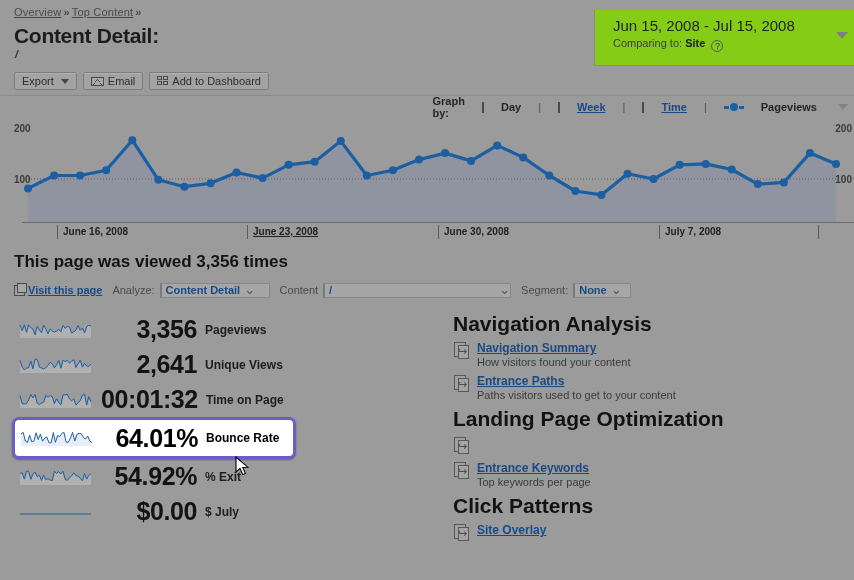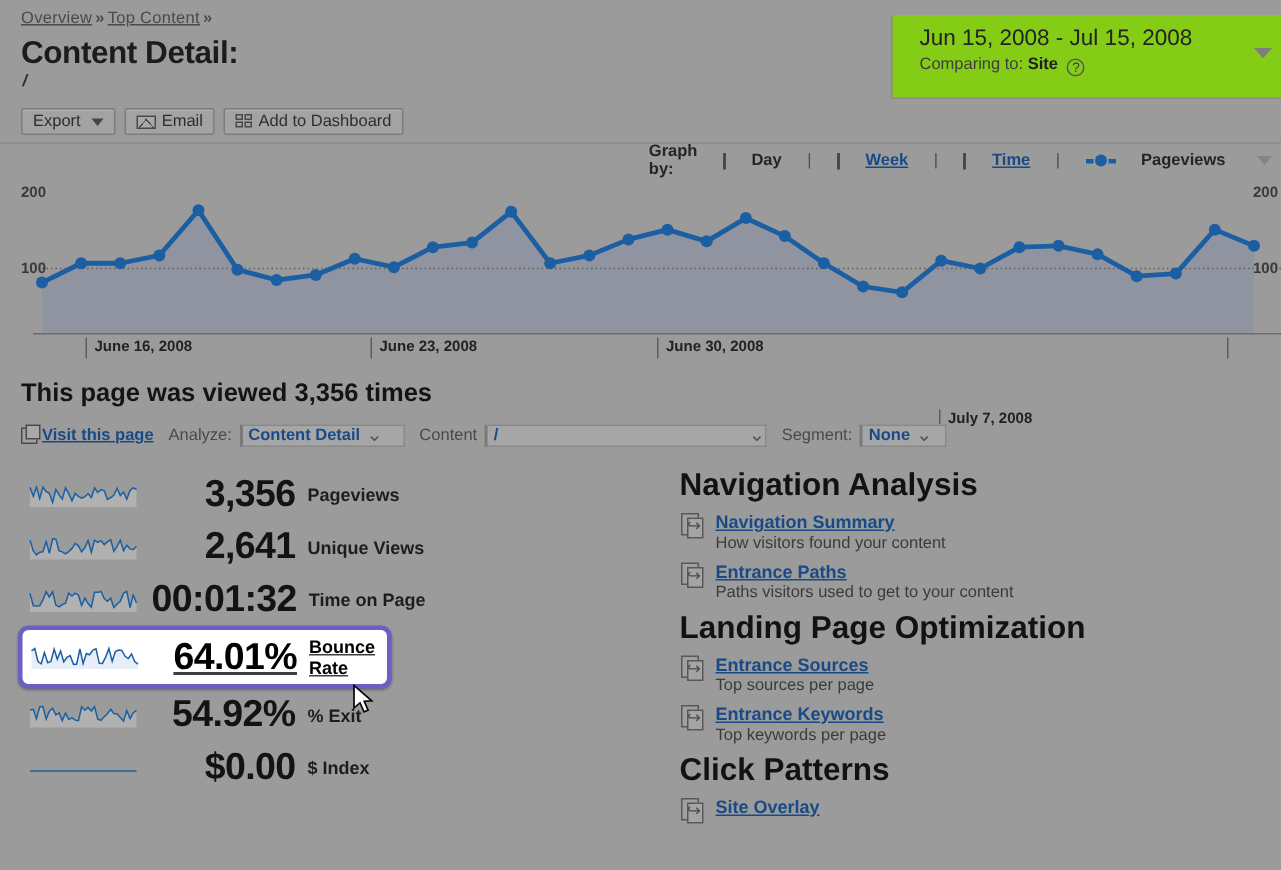--- a/index.html
+++ b/index.html
@@ -193,23 +193,22 @@
   .metric-row {
     height: 35px; display: flex; align-items: center; gap: 8px;
     padding-left: 4px;
   }
   .metric-row.highlight {
     background: #ffffff;
     border: 3px solid #6a5fc4;
     border-radius: 7px;
     height: 42px;
     margin-left: -2px;
-    width: 249px;
+    width: 284px;
     box-shadow: 0 1px 2px rgba(0,0,0,.35);
-    text-decoration: underline;
   }
   .spark { width: 75px; height: 24px; display: block; }
   .metric-value {
     font-size: 25px; font-weight: bold; color: #131313;
     min-width: 96px; text-align: right; letter-spacing: -.4px;
   }
   .metric-label { font-size: 12px; font-weight: bold; color: #1d1d1d; }
   .metric-row.highlight .metric-value,
   .metric-row.highlight .metric-label { color: #000; }
 
@@ -354,23 +353,23 @@
     </svg>
     <div class="ylab" style="left:14px; top:8px;">200</div>
     <div class="ylab" style="left:14px; top:59px;">100</div>
     <div class="ylab" style="right:2px; top:8px;">200</div>
     <div class="ylab" style="right:2px; top:59px;">100</div>
   </div>
 
   <div class="axis-line"></div>
   <div class="chart-axis-labels">
     <div class="xlab" style="left:57px;">June 16, 2008</div>
-    <div class="xlab" style="left:247px;">June 23, 2008</div>
+    <div class="xlab" style="left:247px;text-decoration:underline;">June 23, 2008</div>
     <div class="xlab" style="left:438px;">June 30, 2008</div>
-    <div class="xlab" style="left:626px;margin-top:48px;">July 7, 2008</div>
+    <div class="xlab" style="left:659px;">July 7, 2008</div>
     <div class="xlab" style="left:818px;width:2px;"></div>
   </div>
 
   <div class="viewed-headline">This page was viewed 3,356 times</div>
 
   <div class="controls-row">
     <span class="ext-icon"></span>
     <a class="visit-link" href="#">Visit this page</a>
 
     <span class="ctl-label">Analyze:</span>
@@ -443,21 +442,21 @@
         <span class="metric-value">54.92%</span>
         <span class="metric-label">% Exit</span>
       </div>
       <div class="metric-row">
         <span>
           <svg class="spark" viewBox="0 0 75 24" width="75" height="24">
             <polyline points="2.0,14.0 4.2,14.0 6.3,14.0 8.5,14.0 10.6,14.0 12.8,14.0 14.9,14.0 17.1,14.0 19.2,14.0 21.4,14.0 23.5,14.0 25.7,14.0 27.8,14.0 30.0,14.0 32.1,14.0 34.3,14.0 36.4,14.0 38.6,14.0 40.7,14.0 42.9,14.0 45.0,14.0 47.2,14.0 49.3,14.0 51.5,14.0 53.6,14.0 55.8,14.0 57.9,14.0 60.1,14.0 62.2,14.0 64.4,14.0 66.5,14.0 68.7,14.0 70.8,14.0 73.0,14.0" fill="none" stroke="#1b5fa2" stroke-width="1"></polyline>
           </svg>
         </span>
         <span class="metric-value">$0.00</span>
-        <span class="metric-label">$ Index</span>
+        <span class="metric-label">$ July</span>
       </div>
     </div>
 
   <div class="rightcol">
       <div class="sect-title">Navigation Analysis</div>
       <div class="link-item">
         <span class="doc-icon">
           <span class="page"></span>
           <span class="page2"></span>
           <span class="arrow">↪</span>
@@ -472,21 +471,20 @@
         </span>
         <div class="link-text"><a href="#">Entrance Paths</a><div class="link-desc">Paths visitors used to get to your content</div></div>
       </div>
       <div class="sect-title spaced">Landing Page Optimization</div>
       <div class="link-item">
         <span class="doc-icon">
           <span class="page"></span>
           <span class="page2"></span>
           <span class="arrow">↪</span>
         </span>
-        <div class="link-text"><a href="#">Entrance Sources</a><div class="link-desc">Top sources per page</div></div>
       </div>
       <div class="link-item">
         <span class="doc-icon">
           <span class="page"></span>
           <span class="page2"></span>
           <span class="arrow">↪</span>
         </span>
         <div class="link-text"><a href="#">Entrance Keywords</a><div class="link-desc">Top keywords per page</div></div>
       </div>
       <div class="sect-title spaced">Click Patterns</div>

